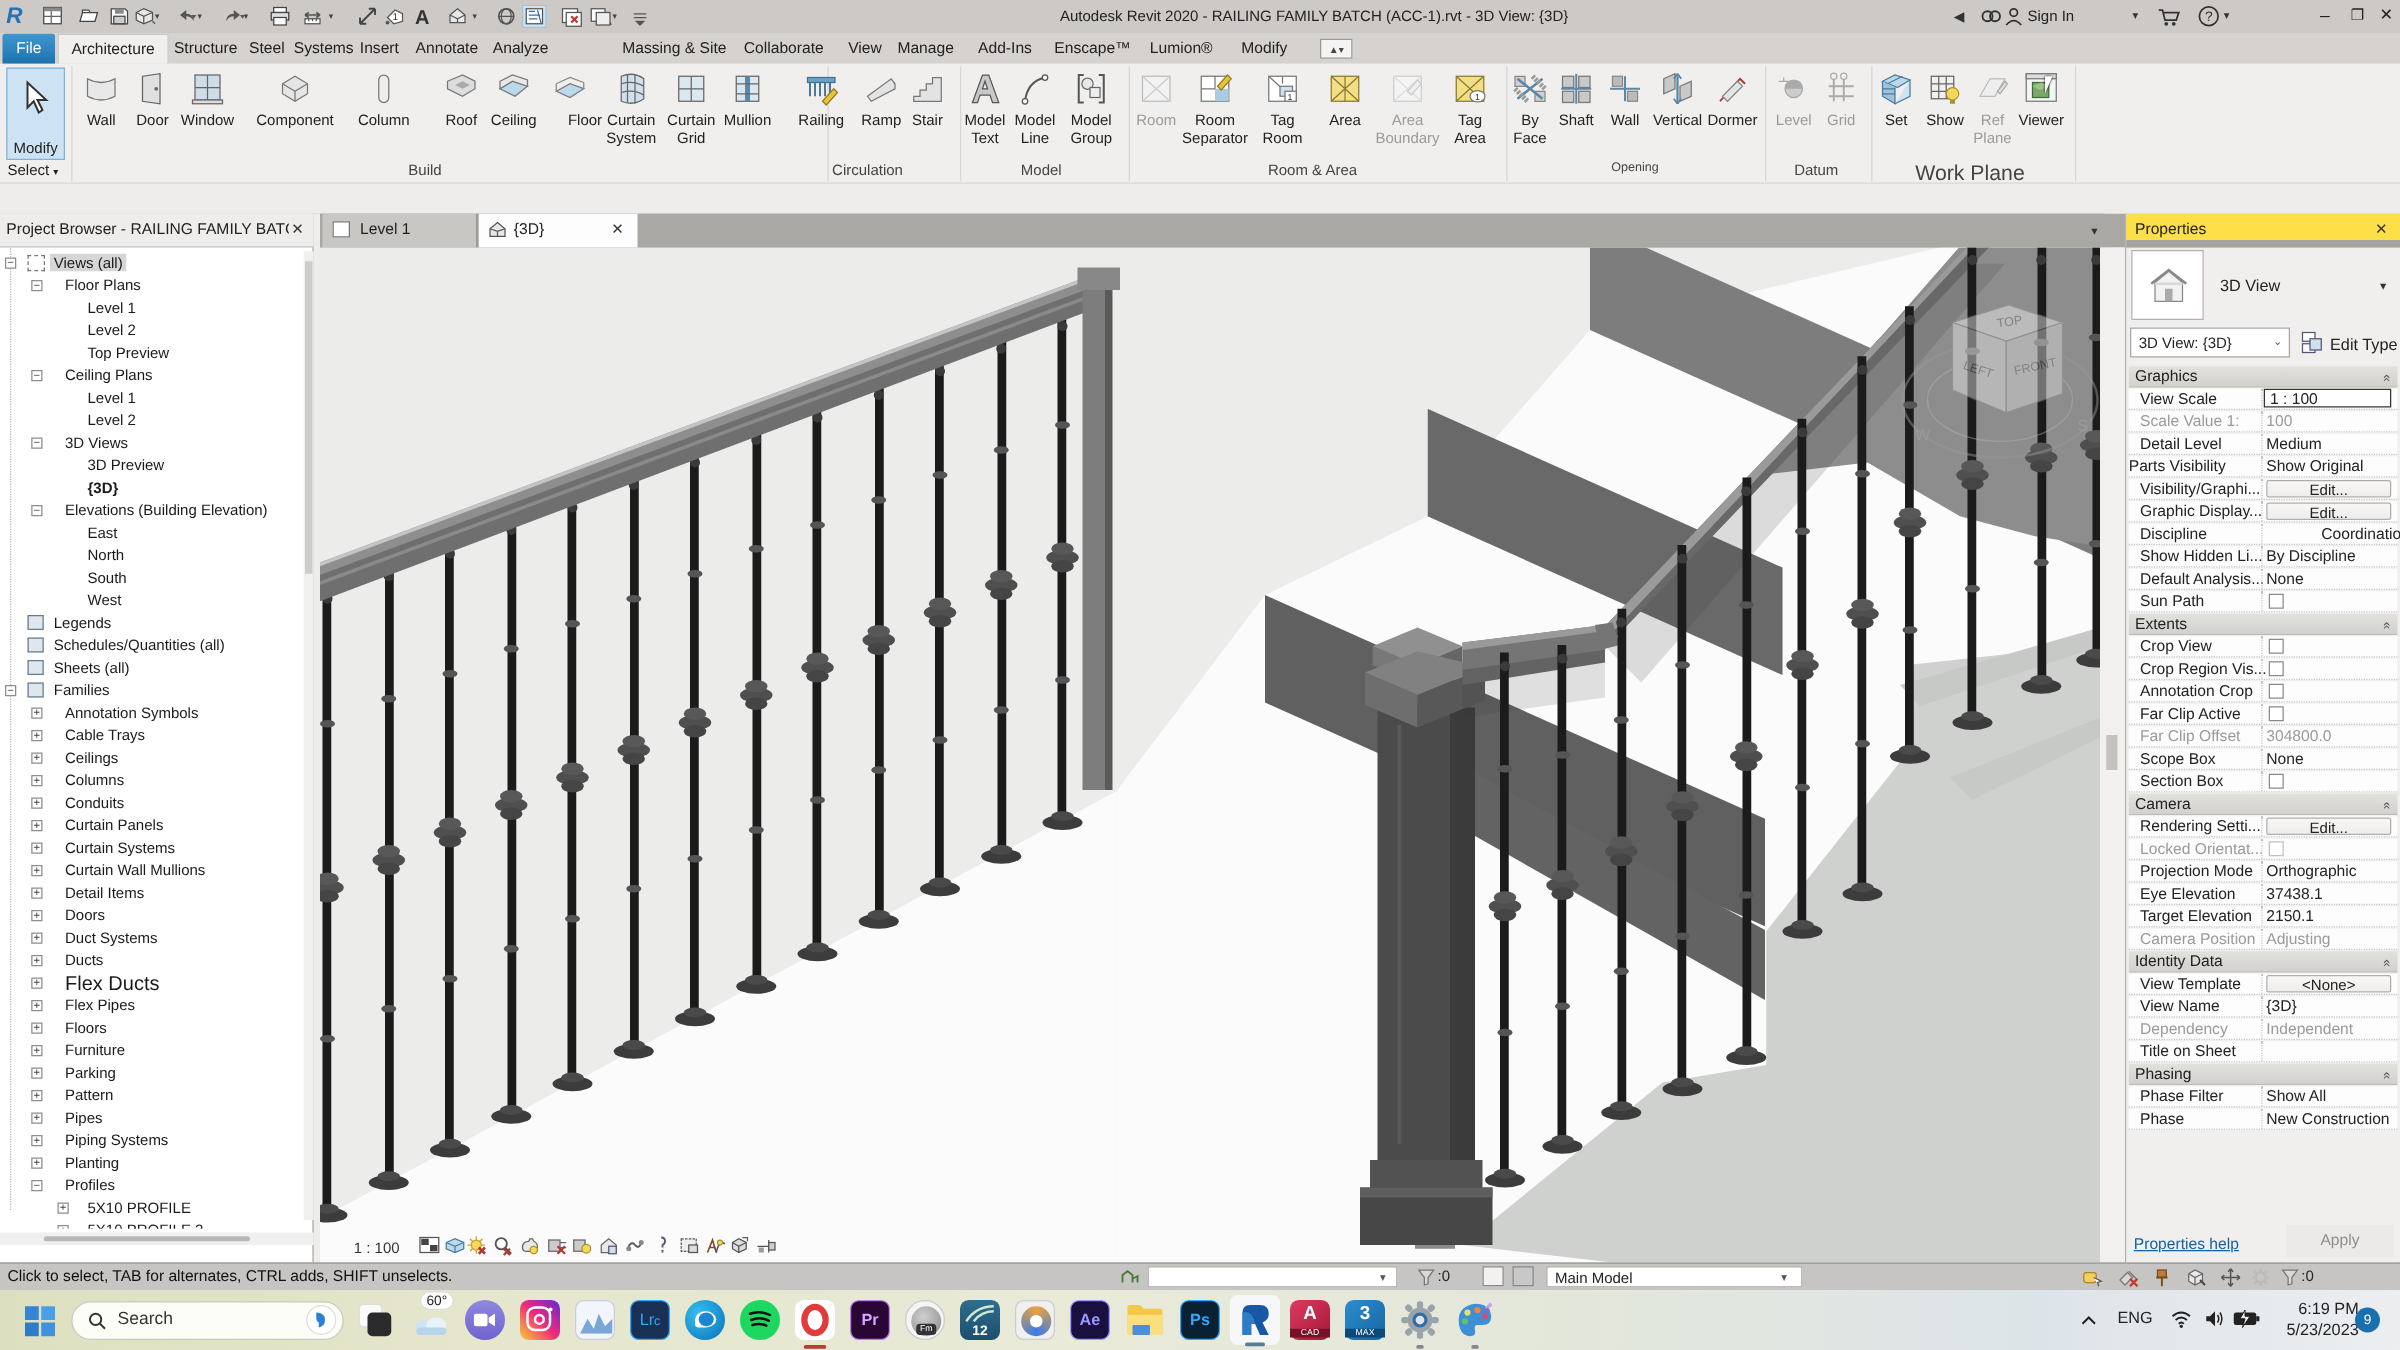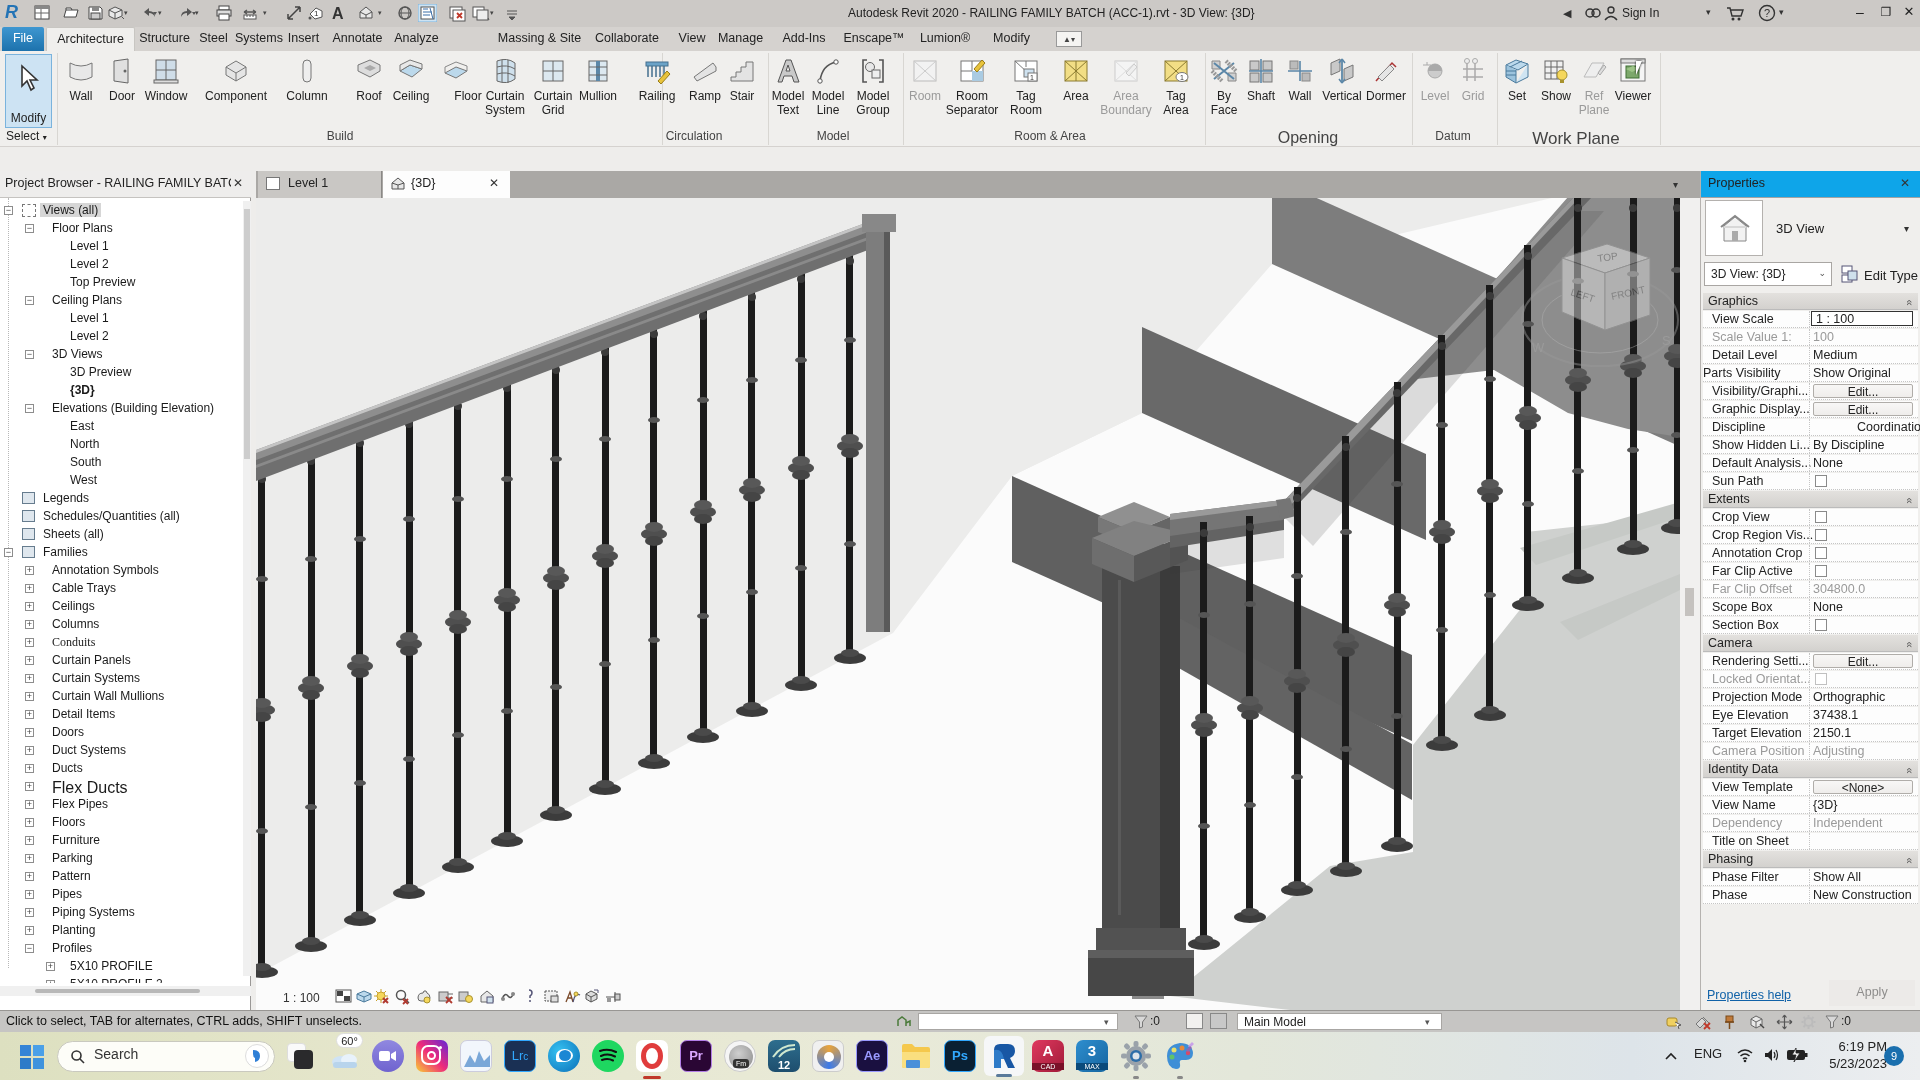--- a/index.html
+++ b/index.html
@@ -340,21 +340,21 @@
       <rect x="2" y="2" width="24" height="22" fill="#f5f5f5" stroke="#777"></rect>
       <rect x="2" y="2" width="24" height="4" fill="#ddd" stroke="#777"></rect>
       <rect x="7" y="9" width="13" height="12" fill="#7ca86b" stroke="#3e6e35"></rect>
       <path d="M7 12 L14 9 L20 12 L13 15 Z" fill="#9cc487"></path>
     </svg>
     <div style="position:absolute;left:1599px;top:38px;width:68px;text-align:center;font-size:12px;color:#222;line-height:14px;">Viewer</div>
     <div style="position:absolute;left:270px;top:78px;width:140px;text-align:center;font-size:12px;color:#444;">Build</div>
     <div style="position:absolute;left:624px;top:78px;width:140px;text-align:center;font-size:12px;color:#444;">Circulation</div>
     <div style="position:absolute;left:763px;top:78px;width:140px;text-align:center;font-size:12px;color:#444;">Model</div>
     <div style="position:absolute;left:980px;top:78px;width:140px;text-align:center;font-size:12px;color:#444;">Room &amp; Area</div>
-    <div style="position:absolute;left:1238px;top:78px;width:140px;text-align:center;font-size:16px;color:#444;">Opening</div>
+    <div style="position:absolute;left:1238px;top:78px;width:140px;text-align:center;font-size:10px;color:#444;">Opening</div>
     <div style="position:absolute;left:1383px;top:78px;width:140px;text-align:center;font-size:12px;color:#444;">Datum</div>
     <div style="position:absolute;left:1506px;top:78px;width:140px;text-align:center;font-size:17px;color:#444;">Work Plane</div>
     <div style="position:absolute;left:1636px;top:10px;width:0;height:0;border-left:6px solid #fff;border-bottom:14px solid transparent;filter:drop-shadow(0 0 1px #000);"></div>
   </div>
 
 <div class="abs" style="left:0;top:147px;width:1920px;height:24px;background:#eeedeb;"></div>
 
 <div class="abs" style="left:0;top:171px;width:1920px;height:27px;background:#aaa8a5;"></div>
 
 <div class="abs" style="left:0;top:171px;width:251px;height:839px;background:#fff;border-right:1px solid #9a9896;">
@@ -446,21 +446,21 @@
       <div style="position:absolute;top:400px;left:0;width:251px;height:18px;">
         <span style="position:absolute;left:25px;top:4px;width:9px;height:9px;border:1px solid #8d8d8d;background:#fff;font-size:9px;line-height:7px;text-align:center;color:#444;">+</span>
         <span style="position:absolute;left:49px;top:1px;font-size:12px;color:#1a1a1a;padding:0 3px;white-space:nowrap;">Ceilings</span>
       </div>
       <div style="position:absolute;top:418px;left:0;width:251px;height:18px;">
         <span style="position:absolute;left:25px;top:4px;width:9px;height:9px;border:1px solid #8d8d8d;background:#fff;font-size:9px;line-height:7px;text-align:center;color:#444;">+</span>
         <span style="position:absolute;left:49px;top:1px;font-size:12px;color:#1a1a1a;padding:0 3px;white-space:nowrap;">Columns</span>
       </div>
       <div style="position:absolute;top:436px;left:0;width:251px;height:18px;">
         <span style="position:absolute;left:25px;top:4px;width:9px;height:9px;border:1px solid #8d8d8d;background:#fff;font-size:9px;line-height:7px;text-align:center;color:#444;">+</span>
-        <span style="position:absolute;left:49px;top:1px;font-size:12px;color:#1a1a1a;padding:0 3px;white-space:nowrap;font-family:Liberation Serif, serif;">Conduits</span>
+        <span style="position:absolute;left:49px;top:1px;font-size:12px;color:#1a1a1a;padding:0 3px;white-space:nowrap;">Conduits</span>
       </div>
       <div style="position:absolute;top:454px;left:0;width:251px;height:18px;">
         <span style="position:absolute;left:25px;top:4px;width:9px;height:9px;border:1px solid #8d8d8d;background:#fff;font-size:9px;line-height:7px;text-align:center;color:#444;">+</span>
         <span style="position:absolute;left:49px;top:1px;font-size:12px;color:#1a1a1a;padding:0 3px;white-space:nowrap;">Curtain Panels</span>
       </div>
       <div style="position:absolute;top:472px;left:0;width:251px;height:18px;">
         <span style="position:absolute;left:25px;top:4px;width:9px;height:9px;border:1px solid #8d8d8d;background:#fff;font-size:9px;line-height:7px;text-align:center;color:#444;">+</span>
         <span style="position:absolute;left:49px;top:1px;font-size:12px;color:#1a1a1a;padding:0 3px;white-space:nowrap;">Curtain Systems</span>
       </div>
       <div style="position:absolute;top:490px;left:0;width:251px;height:18px;">
@@ -894,21 +894,21 @@
       </g>
       <rect x="876" y="798" width="32" height="3" fill="#8a8a8a"></rect>
     </svg>
   </div>
 
 <div class="abs" style="left:1680px;top:198px;width:20px;height:812px;background:#f1f0ef;">
   <div class="abs" style="left:5px;top:390px;width:9px;height:28px;background:#c5c2bf;"></div>
 </div>
 
 <div class="abs" style="left:1700px;top:171px;width:220px;height:839px;background:#f0efed;border-left:1px solid #b5b2af;">
-  <div class="abs" style="left:0;top:0;width:219px;height:27px;background:#0ea5e9;border-bottom:1px solid #a3a3a3;">
+  <div class="abs" style="left:0;top:0;width:219px;height:27px;background:#fde047;border-bottom:6px solid #a3a3a3;">
     <span class="abs" style="left:7px;top:5px;font-size:12.5px;color:#222;">Properties</span>
     <span class="abs" style="left:199px;top:5px;font-size:12px;color:#333;">✕</span>
   </div>
   <div class="abs" style="left:4px;top:29px;width:58px;height:56px;background:#fff;border:1px solid #b4b1ae;">
     <svg style="position:absolute;left:10px;top:10px;" width="38" height="36" viewBox="0 0 38 36">
         <path d="M5 16 L19 5 L33 16" fill="none" stroke="#888" stroke-width="2"></path>
         <path d="M8 15 L19 6 L30 15 L30 30 L8 30 Z" fill="#f2f2f2" stroke="#888"></path>
         <path d="M8 15 L30 15 L30 17 L8 17" fill="#d8d8d8"></path>
         <rect x="16" y="20" width="6" height="10" fill="#aaa"></rect>
       </svg>

